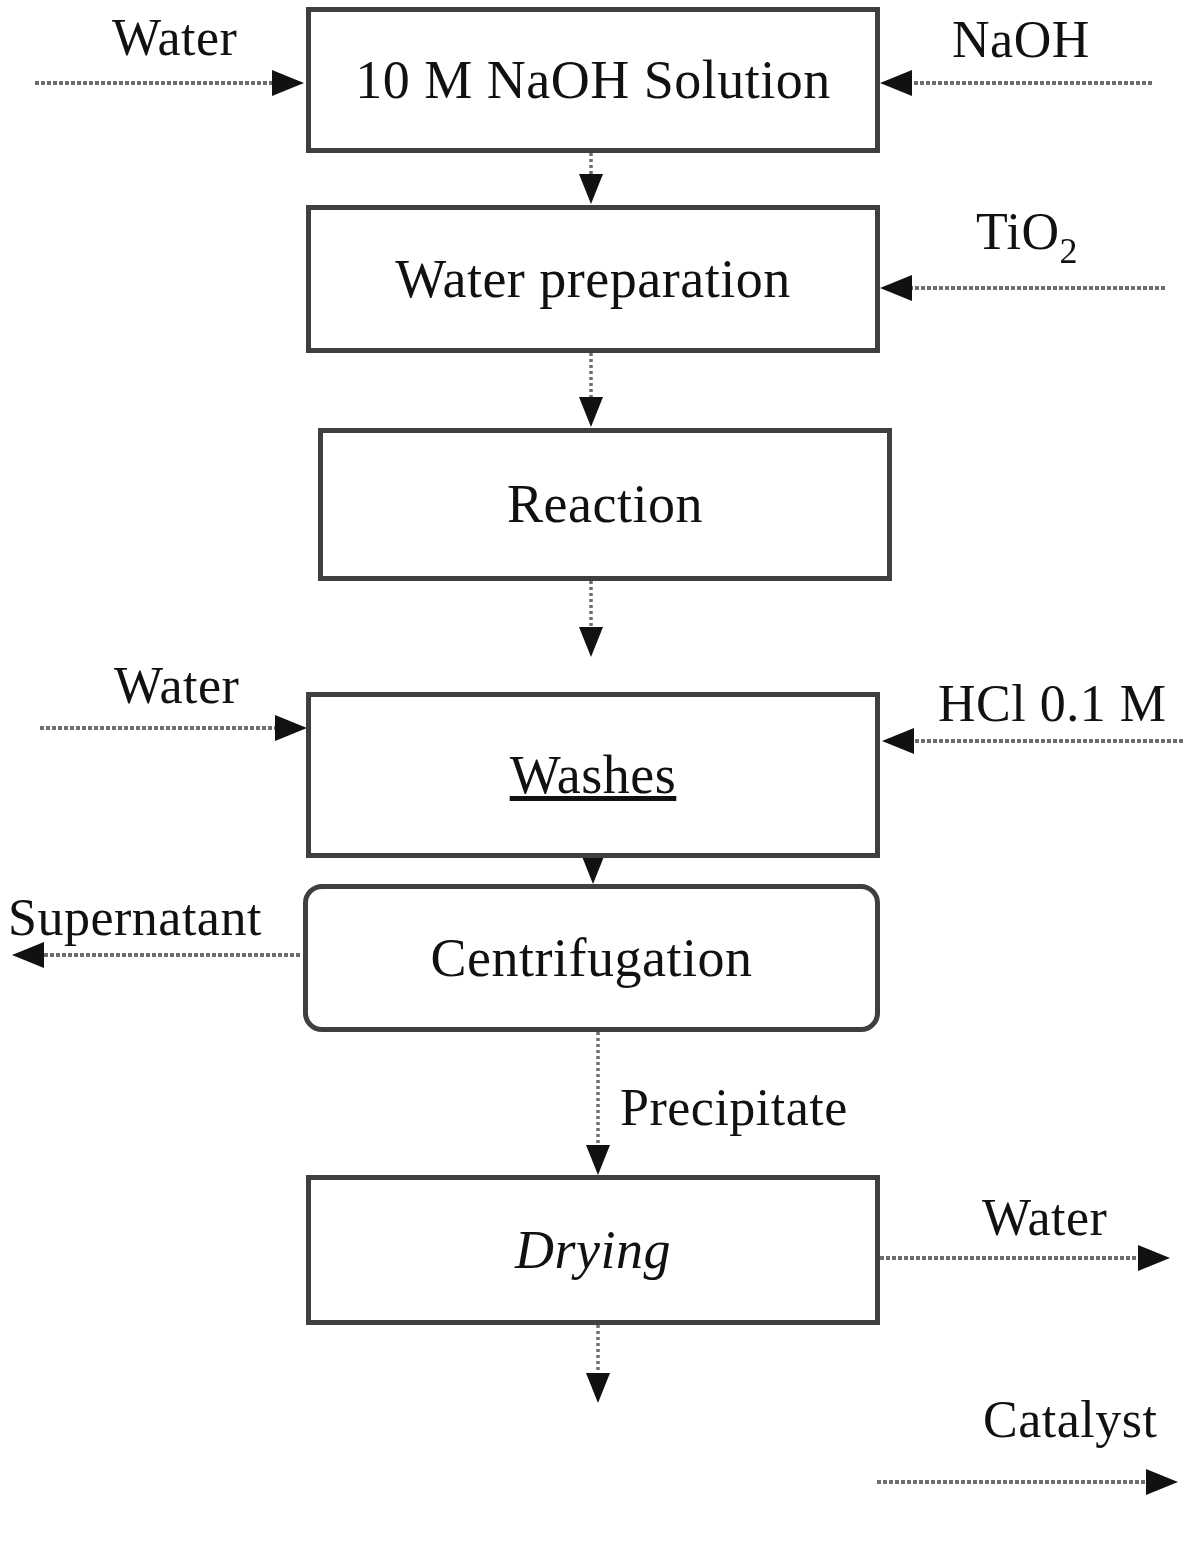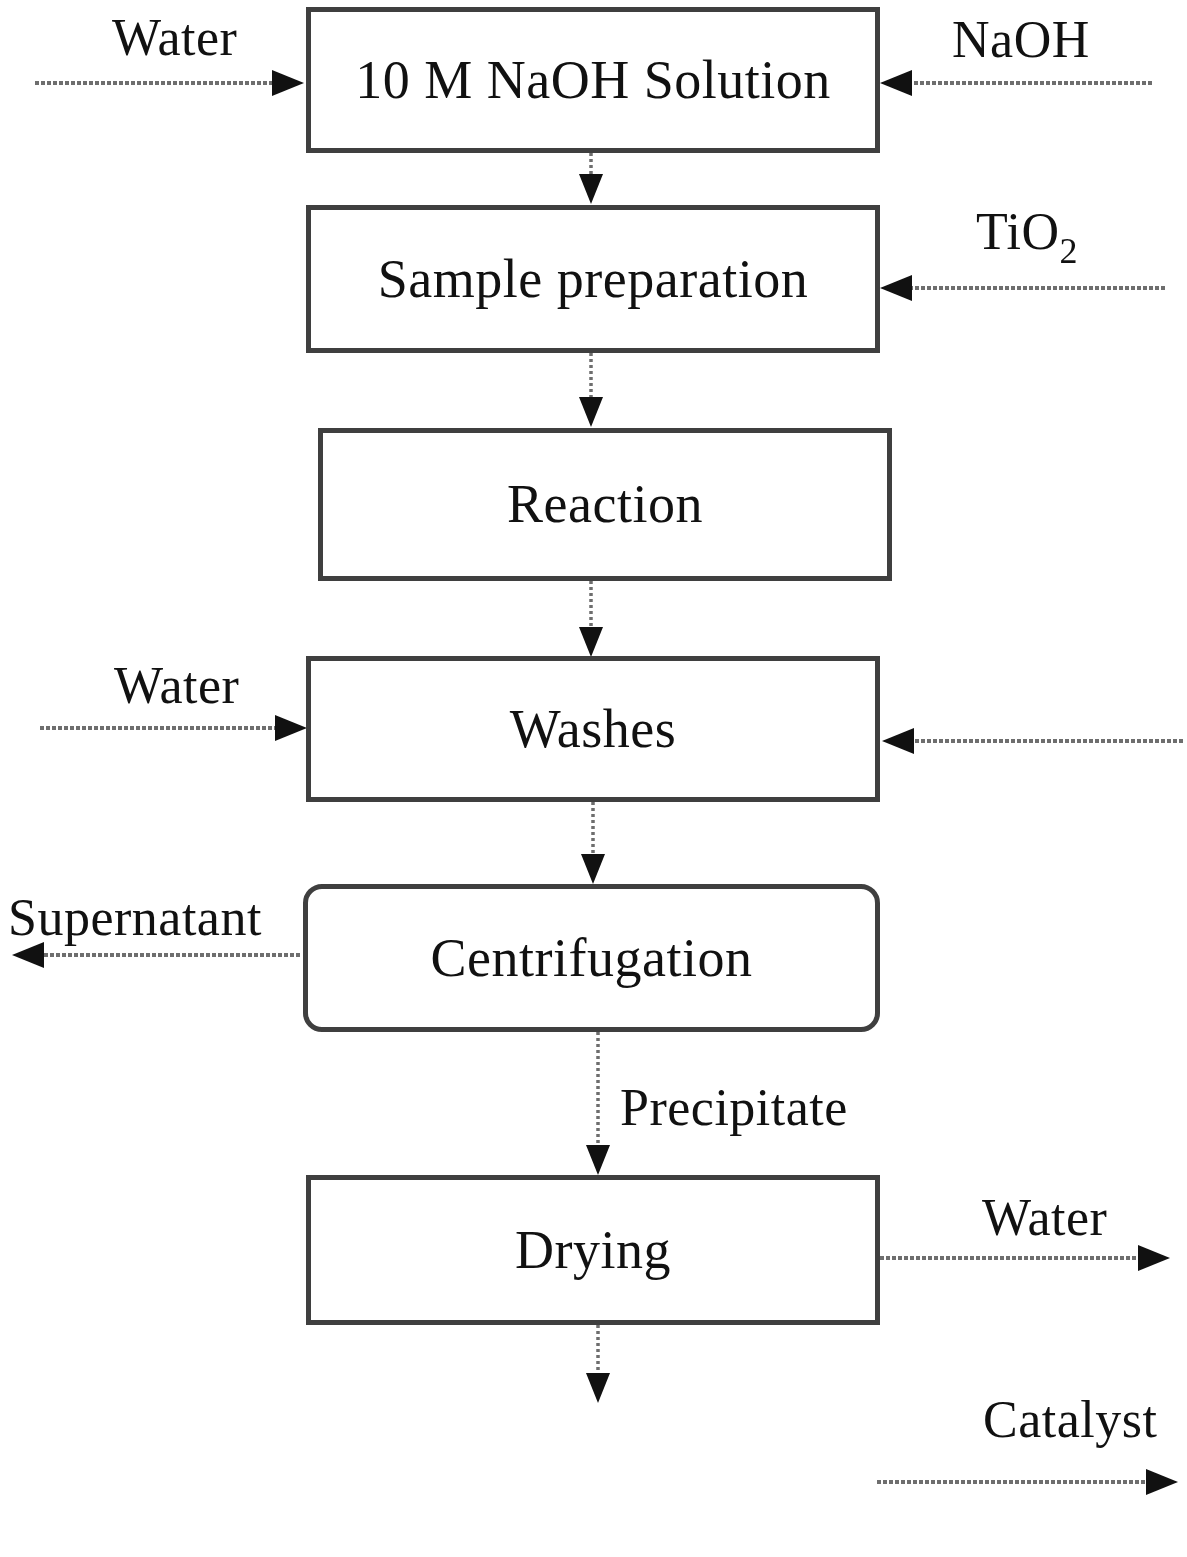--- a/index.html
+++ b/index.html
@@ -117,50 +117,51 @@
 
     <line class="io-line" x1="877" y1="1482" x2="1146" y2="1482"></line>
     <polygon class="arrow-head" points="1146,1469 1146,1495 1178,1482"></polygon>
   </svg>
 
   <div class="proc-box" style="left:306px; top:7px; width:574px; height:146px;">
     <span class="box-label">10 M NaOH Solution</span>
   </div>
 
   <div class="proc-box" style="left:306px; top:205px; width:574px; height:148px;">
-    <span class="box-label">Sample preparation</span>
+    <span class="box-label">Water preparation</span>
   </div>
 
   <div class="proc-box" style="left:306px; top:428px; width:574px; height:153px;margin-left:12px;">
     <span class="box-label">Reaction</span>
   </div>
 
-  <div class="proc-box" style="left:306px; top:656px; width:574px; height:146px;">
+  <div class="proc-box" style="left:306px; top:692px; width:574px; height:166px;text-decoration:underline;">
     <span class="box-label">Washes</span>
   </div>
 
   <div class="proc-box" style="left:303px; top:884px; width:577px; height:148px;border-radius:19px;">
     <span class="box-label">Centrifugation</span>
   </div>
 
-  <div class="proc-box" style="left:306px; top:1175px; width:574px; height:150px;">
+  <div class="proc-box" style="left:306px; top:1175px; width:574px; height:150px;font-style:italic;">
     <span class="box-label">Drying</span>
   </div>
 
 
   <div class="stream-label" style="left:112px; top:12px;">Water</div>
 
   <div class="stream-label" style="left:952px; top:14px;">NaOH</div>
 
   <div class="stream-label" style="left:976px; top:206px;">
     <span>TiO</span><sub>2</sub>
   </div>
 
   <div class="stream-label" style="left:114px; top:660px;">Water</div>
 
+  <div class="stream-label" style="left:938px; top:678px;">HCl 0.1 M</div>
 
   <div class="stream-label" style="left:620px; top:1082px;">Precipitate</div>
 
   <div class="stream-label" style="left:8px; top:892px;">Supernatant</div>
 
   <div class="stream-label" style="left:982px; top:1192px;">Water</div>
 
   <div class="stream-label" style="left:983px; top:1394px;">Catalyst</div>
 
 </div>

